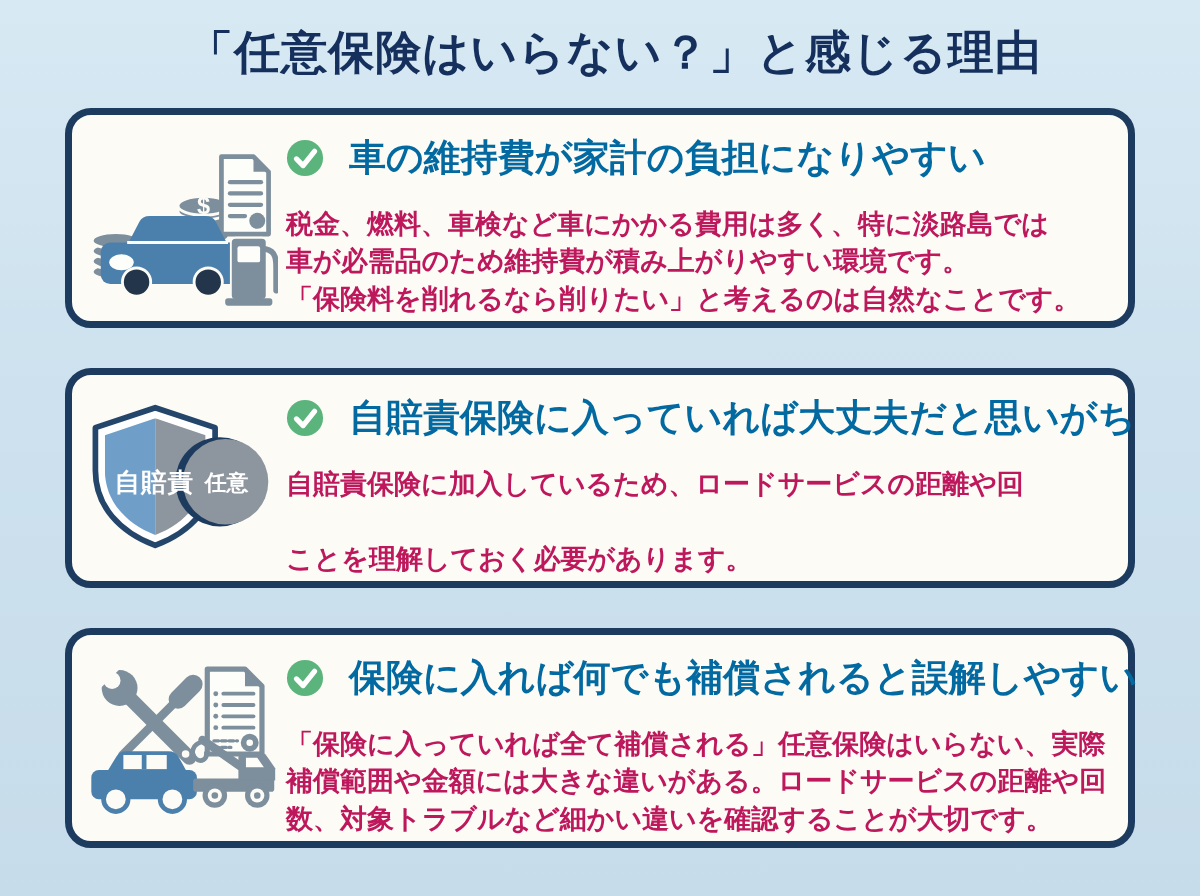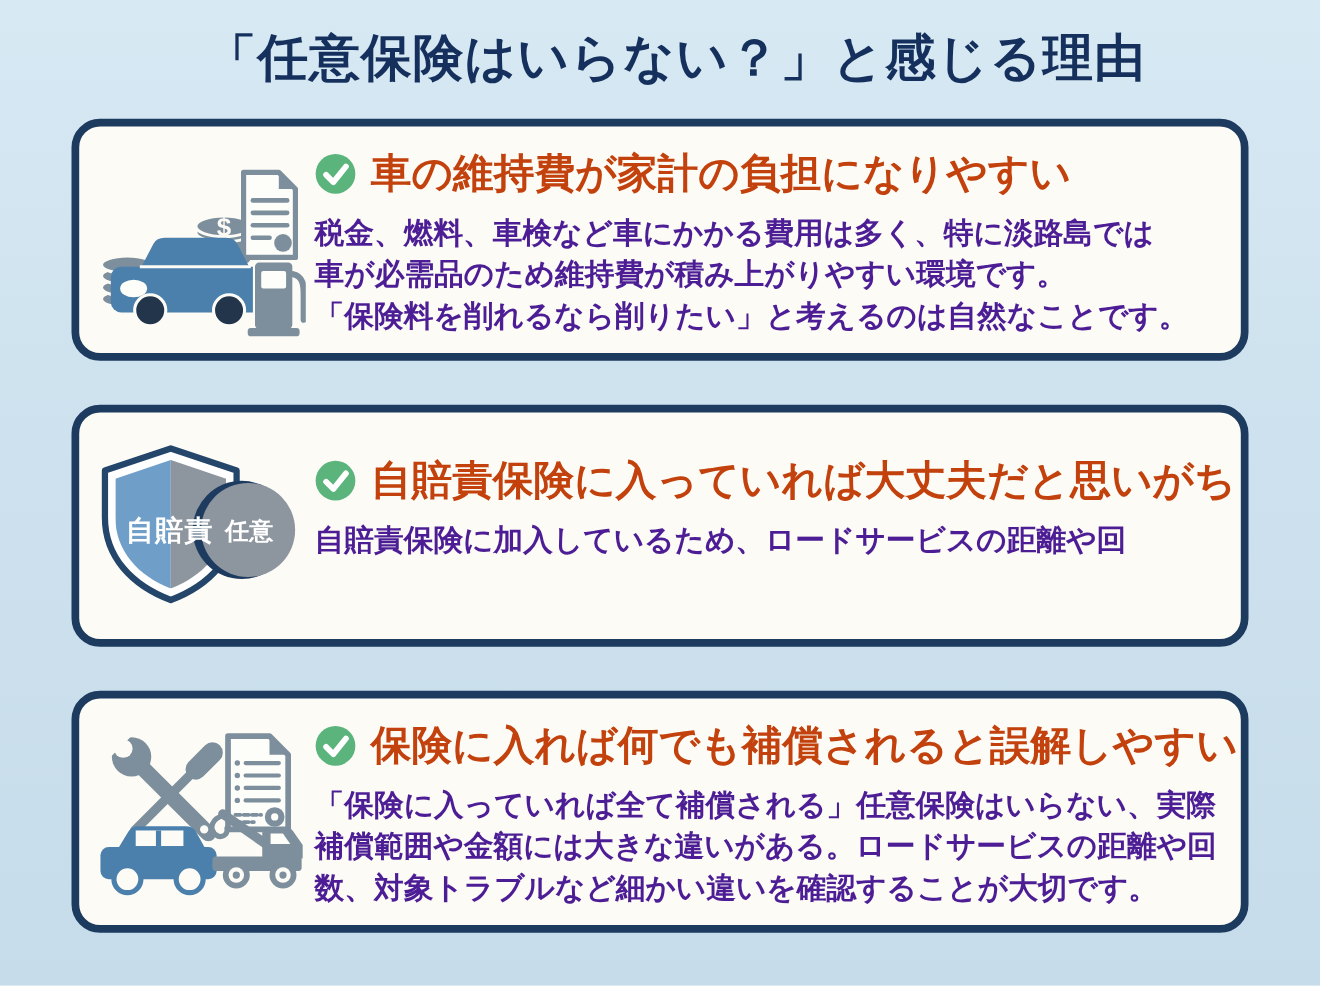--- a/index.html
+++ b/index.html
@@ -49,32 +49,32 @@
     padding-right: 8px;
   }
   .heading-row {
     display: flex;
     align-items: center;
     gap: 9px;
     margin-bottom: 7px;
   }
   .check-icon { width: 38px; height: 38px; flex: 0 0 38px; }
   h2.card-heading {
-    margin: 4px;
+    margin: 16px;
     font-size: 37px;
     font-weight: 800;
-    color: #c2410c;
+    color: #0369a1;
     white-space: nowrap;
     letter-spacing: 0px;
   }
   .card-body {
     margin: 0;
     font-size: 27px;
     font-weight: 700;
-    color: #4c1d95;
+    color: #be185d;
     line-height: 1.38;
   }
   .body-line { white-space: nowrap; }
   svg text {
     font-family: "Liberation Sans", sans-serif;
     font-weight: 700;
   }
 </style>
 </head>
 <body>
@@ -180,20 +180,21 @@
         <div class="heading-row">
           <svg class="check-icon" viewBox="0 0 40 40">
             <circle cx="20" cy="20" r="19" fill="#5ab47c"></circle>
             <path d="M11,21 l7,7 l12,-15" fill="none" stroke="#ffffff" stroke-width="5.5" stroke-linecap="round" stroke-linejoin="round"></path>
           </svg>
           <h2 class="card-heading">自賠責保険に入っていれば大丈夫だと思いがち</h2>
         </div>
         <p class="card-body">
           <span class="body-line">自賠責保険に加入しているため、ロードサービスの距離や回</span><br>
           <br>
+          <span class="body-line">ことを理解しておく必要があります。</span>
         </p>
       </div>
     </section>
 
     <section class="card">
       <div class="icon-col">
         <svg width="198" height="180" viewBox="0 0 210 190">
 
           <g>
             <line x1="50" y1="50" x2="116" y2="116" stroke="#7d8e9c" stroke-width="15" stroke-linecap="round"></line>

